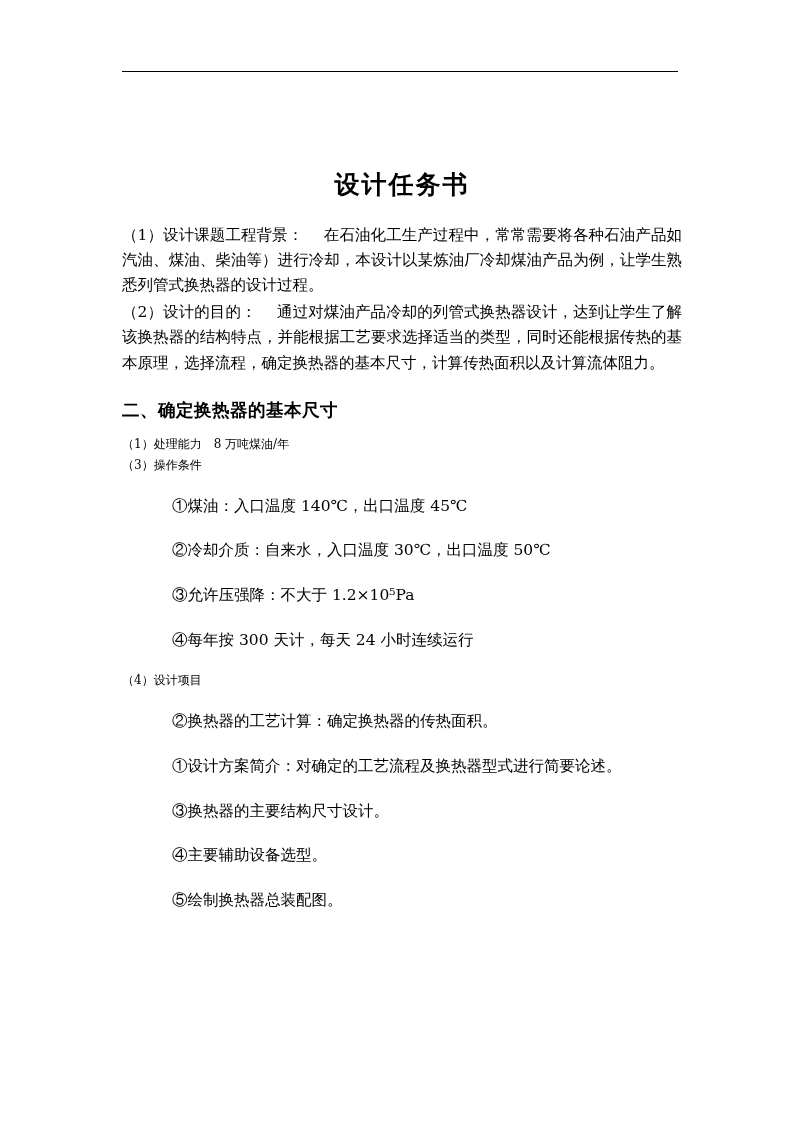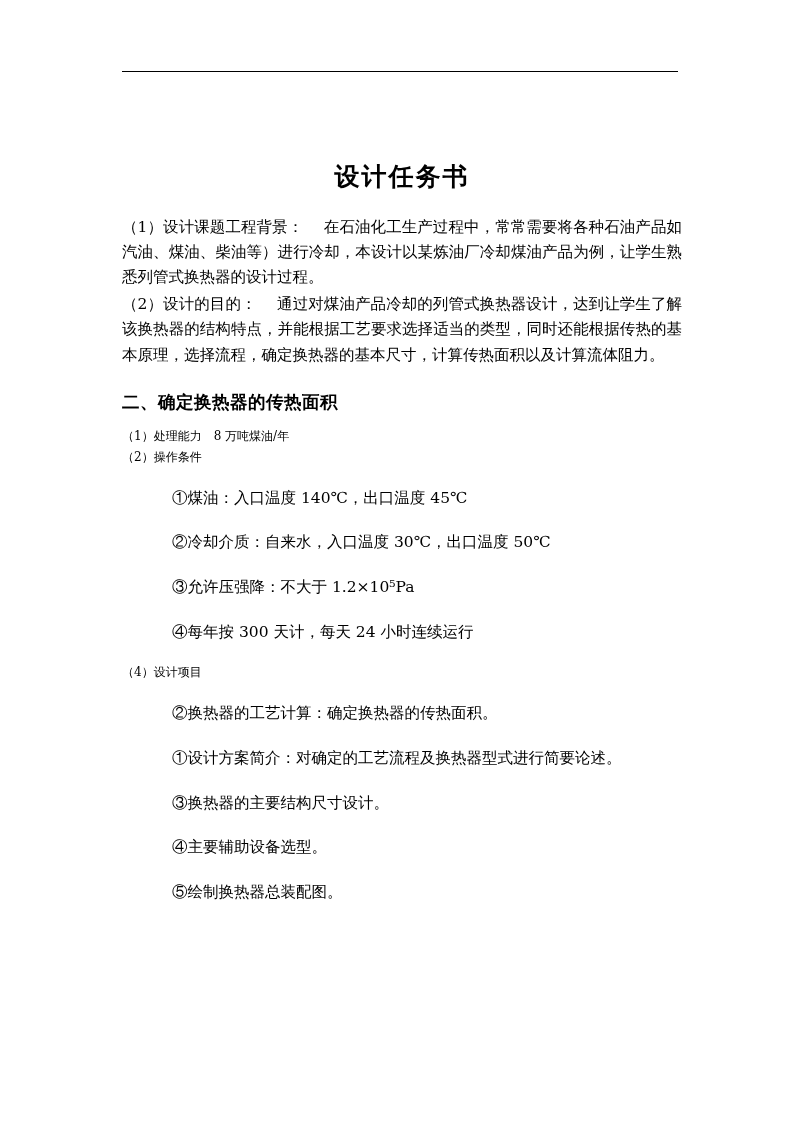--- a/index.html
+++ b/index.html
@@ -26,21 +26,21 @@
     position: absolute;
     left: 122px;
     top: 71px;
     width: 556px;
     height: 0;
     border-top: 1.2px solid #000;
   }
   .content {
     position: absolute;
     left: 122px;
-    top: 160px;
+    top: 168px;
     width: 560px;
   }
   .doc-title {
     text-align: center;
     font-size: 25px;
     font-weight: bold;
     letter-spacing: 2px;
     margin: 0 0 22px 0;
     font-family: "DejaVu Sans", "Liberation Sans", sans-serif;
   }
@@ -85,24 +85,24 @@
   <div class="header-rule"></div>
 
   <div class="content">
 
     <h1 class="doc-title">设计任务书</h1>
 
 
     <p class="body-text indent1">（1）设计课题工程背景：　 在石油化工生产过程中，常常需要将各种石油产品如汽油、煤油、柴油等）进行冷却，本设计以某炼油厂冷却煤油产品为例，让学生熟悉列管式换热器的设计过程。</p>
     <p class="body-text indent1">（2）设计的目的：　 通过对煤油产品冷却的列管式换热器设计，达到让学生了解该换热器的结构特点，并能根据工艺要求选择适当的类型，同时还能根据传热的基本原理，选择流程，确定换热器的基本尺寸，计算传热面积以及计算流体阻力。</p>
 
-    <div class="h1 spaced">二、确定换热器的传热面积</div>
+    <div class="h1 spaced">二、确定换热器的基本尺寸</div>
 
     <p class="list-line">（1）处理能力　8 万吨煤油/年</p>
-    <p class="list-line">（2）操作条件</p>
+    <p class="list-line">（3）操作条件</p>
 
     <p class="sub-line">①煤油：入口温度 140℃，出口温度 45℃</p>
     <p class="sub-line">②冷却介质：自来水，入口温度 30℃，出口温度 50℃</p>
     <p class="sub-line">③允许压强降：不大于 1.2×10⁵Pa</p>
     <p class="sub-line">④每年按 300 天计，每天 24 小时连续运行</p>
 
     <p class="list-line">（4）设计项目</p>
 
     <p class="sub-line">②换热器的工艺计算：确定换热器的传热面积。</p>
     <p class="sub-line">①设计方案简介：对确定的工艺流程及换热器型式进行简要论述。</p>

